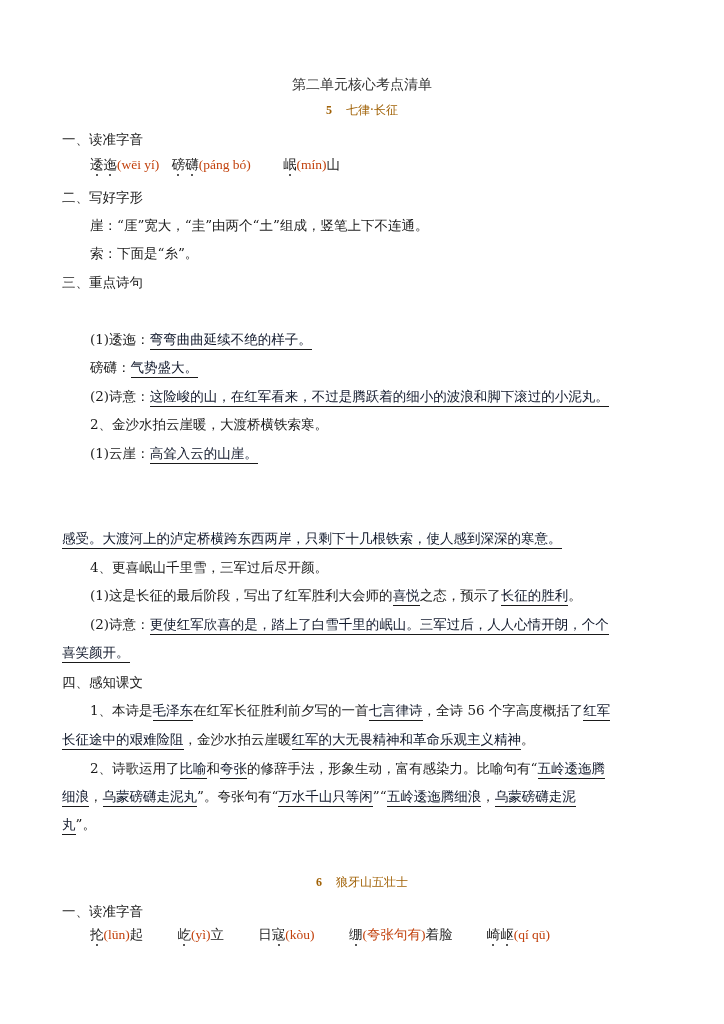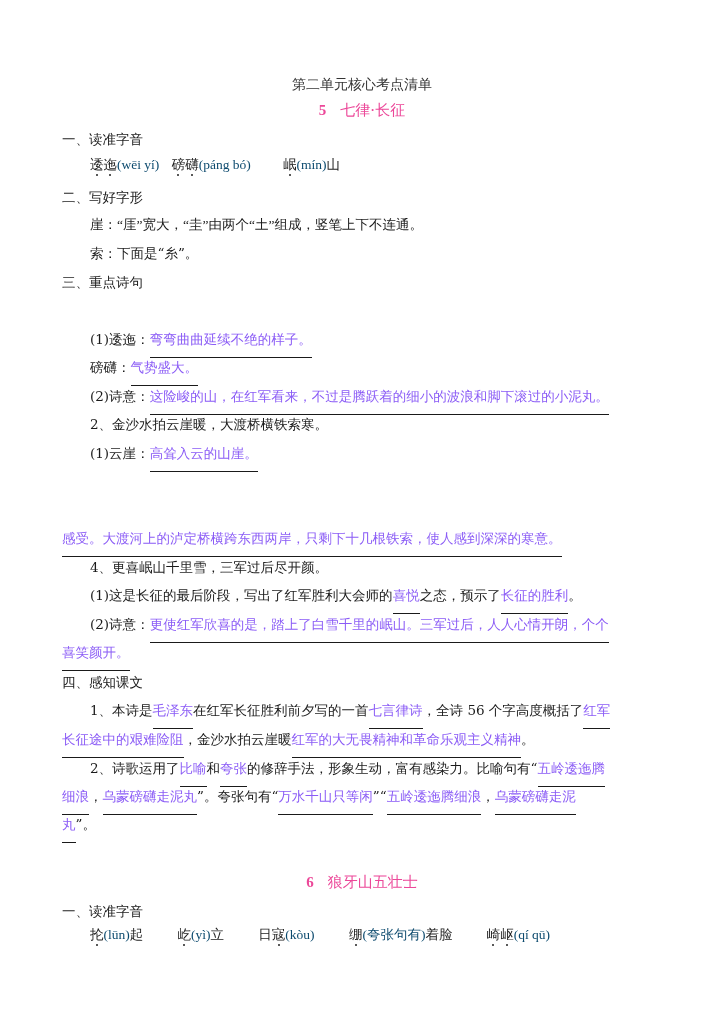--- a/index.html
+++ b/index.html
@@ -5,27 +5,27 @@
   html, body { margin: 0; padding: 0; background: #ffffff; }
   body {
     width: 724px; height: 1024px; position: relative; overflow: hidden;
     font-family: "DejaVu Serif", "Liberation Serif", serif;
     color: #1a1a1a; font-size: 13.5px;
   }
   .page { position: absolute; left: 0; top: 0; width: 724px; height: 1024px; }
   .line { position: absolute; white-space: nowrap; line-height: 18px; }
   .center { left: 0; width: 724px; text-align: center; }
   .title { top: 75px; font-size: 14px; color: #333; }
-  .lesson { font-size: 15px; color: #ec4899; }
+  .lesson { font-size: 12px; color: #a16207; }
   .lesson .num { font-weight: bold; margin-right: 14px; font-family: "Liberation Serif", serif; }
   .h1 { left: 62px; }
   .ind { left: 90px; }
   .full { left: 62px; }
-  .ans { color: #8b5cf6; border-bottom: 1.5px solid #1a1a1a; padding-bottom: 10px; }
-  .py { color: #0c4a6e; font-family: "Liberation Serif", serif; }
+  .ans { color: #0f172a; border-bottom: 1.5px solid #1a1a1a; padding-bottom: 2px; }
+  .py { color: #c2410c; font-family: "Liberation Serif", serif; }
   .dot { position: relative; }
   .dot::after { content: ""; position: absolute; left: 50%; bottom: -4px; width: 2px; height: 2px; margin-left: -1px; background: #222; border-radius: 1px; }
   .gap1 { display: inline-block; width: 8px; }
   .gap2 { display: inline-block; width: 28px; }
   .gap3 { display: inline-block; width: 30px; }
 </style>
 </head>
 <body>
 
 <div class="page">
@@ -37,21 +37,21 @@
   </div>
 
   <div class="line h1" style="top:130px;">一、读准字音</div>
   <div class="line ind" style="top:155px;">
     <span><span class="dot">逶</span><span class="dot">迤</span><span class="py">(wēi yí)</span></span><span class="gap1"></span>
     <span><span class="dot">磅</span><span class="dot">礴</span><span class="py">(páng bó)</span></span><span class="gap2"></span>
     <span><span class="dot">岷</span><span class="py">(mín)</span><span>山</span></span>
   </div>
 
   <div class="line h1" style="top:188px;">二、写好字形</div>
-  <div class="line ind" style="top:216px;font-family:Liberation Serif, serif;">崖：“厓”宽大，“圭”由两个“土”组成，竖笔上下不连通。</div>
+  <div class="line ind" style="top:216px;">崖：“厓”宽大，“圭”由两个“土”组成，竖笔上下不连通。</div>
   <div class="line ind" style="top:244px;">索：下面是“糸”。</div>
 
   <div class="line h1" style="top:273px;">三、重点诗句</div>
   <div class="line ind" style="top:330px;">
     <span>(1)逶迤：</span><span class="ans">弯弯曲曲延续不绝的样子。</span>
   </div>
   <div class="line ind" style="top:358px;">
     <span>磅礴：</span><span class="ans">气势盛大。</span>
   </div>
   <div class="line ind" style="top:387px;">

